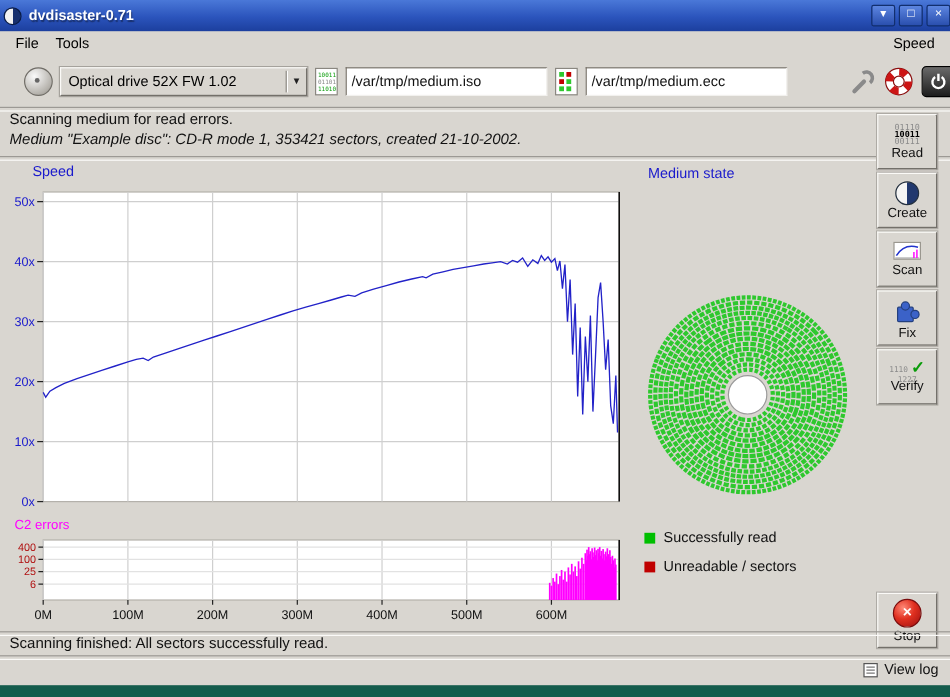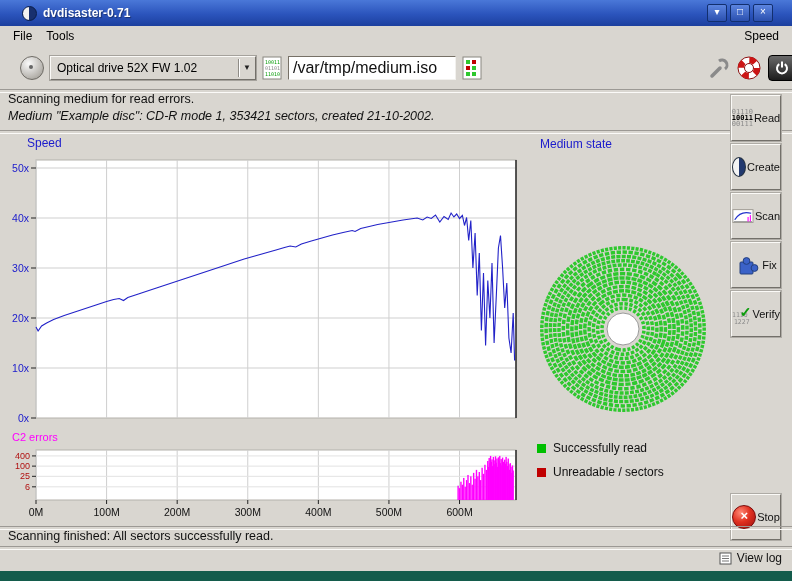--- a/index.html
+++ b/index.html
@@ -5,21 +5,21 @@
   html,body{margin:0;padding:0;}
   body{
     width:792px;height:581px;position:relative;overflow:hidden;
     font-family:"Liberation Sans",sans-serif;background:#d9d6d0;
     -webkit-font-smoothing:antialiased;
   }
   
   .titlebar{
     position:absolute;left:0;top:0;width:792px;height:26px;
     background:linear-gradient(180deg,#4a78d8 0%,#2b54bc 55%,#1c3f9e 100%);
-    display:flex;align-items:center;padding:0 19px;box-sizing:border-box;
+    display:flex;align-items:center;padding:0 0;box-sizing:border-box;
     color:#fff;
   }
   .win-icon{width:13px;height:13px;border-radius:50%;
     background:linear-gradient(90deg,#f2f2f2 50%,#18306e 50%);
     border:1px solid #0a1c46;margin:0 6px 0 3px;flex:0 0 auto;}
   .win-title{font-size:12px;font-weight:bold;flex:1 1 auto;
     text-shadow:1px 1px 1px rgba(0,0,0,.4);}
   .tb-btns{display:flex;gap:3px;}
   .tb-btn{width:18px;height:16px;border:1px solid #122f6e;border-radius:2px;
     background:linear-gradient(180deg,#5c85e0,#2a4fae);
@@ -37,21 +37,21 @@
     border:1px solid #6f6c66;position:relative;flex:0 0 auto;}
   .drive-eject::after{content:"";position:absolute;left:8px;top:8px;width:4px;height:4px;
     border-radius:50%;background:#666;}
   .combo{height:24px;width:206px;flex:0 0 auto;background:#d9d6d0;
     border:1px solid;border-color:#fbfaf7 #73706a #73706a #fbfaf7;
     box-shadow:0 0 0 1px #a5a29c;
     display:flex;align-items:center;font-size:12px;box-sizing:border-box;}
   .combo-text{flex:1 1 auto;padding:0 6px;white-space:nowrap;overflow:hidden;}
   .combo-sep{width:1px;height:18px;background:#8f8c86;box-shadow:1px 0 0 #fff;}
   .combo-arrow{width:16px;text-align:center;font-size:8px;color:#222;}
-  .entry{height:20px;font-size:16px;padding:1px 4px;background:#fff;color:#111;
+  .entry{height:20px;font-size:12px;padding:1px 4px;background:#fff;color:#111;
     border:1px solid;border-color:#767066 #f2f1ee #f2f1ee #767066;
     font-family:"Liberation Sans",sans-serif;box-sizing:content-box;}
   .mini-card{flex:0 0 auto;}
   .flat-icon{flex:0 0 auto;display:block;}
   .spacer{flex:1 1 auto;}
   .power-btn{width:26px;height:24px;border-radius:4px;border:1px solid #000;
     background:linear-gradient(180deg,#6a6a6a,#1d1d1d);
     display:flex;align-items:center;justify-content:center;flex:0 0 auto;}
   
   .sep{position:absolute;left:0;right:0;height:2px;
@@ -64,21 +64,21 @@
   
   .ms-title{position:absolute;left:540px;top:137px;font-size:12px;color:#1a1acc;}
   #disc-svg{position:absolute;left:538px;top:244px;}
   .legend{position:absolute;left:537px;top:441px;font-size:12px;color:#111;}
   .legend-row{display:flex;align-items:center;gap:7px;height:14px;margin-bottom:10px;}
   .legend-swatch{width:9px;height:9px;flex:0 0 auto;}
   
   .sidebtn{position:absolute;left:731px;width:50px;height:46px;background:#d9d6d0;
     border:1px solid;border-color:#fbfaf7 #73706a #73706a #fbfaf7;
     box-shadow:0 0 0 1px #aeaba5;
-    display:flex;align-items:center;justify-content:center;
+    display:flex;flex-direction:column;align-items:center;justify-content:center;
     gap:1px;font-size:11px;color:#111;box-sizing:border-box;}
   .bits{font-family:"DejaVu Sans Mono",monospace;font-size:7px;line-height:6px;
     color:#8b8b8b;text-align:center;}
   .bits.b{color:#000;font-weight:bold;}
   .verify-ico{position:relative;width:30px;height:14px;}
   .verify-ico .bits{font-size:6.5px;}
   .verify-check{position:absolute;right:0;top:-3px;color:#0a9c0a;font-size:14px;font-weight:bold;}
   .yinyang{width:18px;height:18px;border-radius:50%;border:1px solid #24303f;
     background:linear-gradient(90deg,#f4f4f4 50%,#21386e 50%);}
   .stop-ico{width:22px;height:22px;border-radius:50%;
@@ -129,20 +129,21 @@
 
   <svg class="mini-card" width="20" height="24" viewBox="0 0 20 24">
     <rect x="1" y="1" width="18" height="22" fill="#fff" stroke="#8a8780"></rect>
     <rect x="4" y="4" width="4" height="4" fill="#2ec82e"></rect>
       <rect x="10" y="4" width="4" height="4" fill="#c00000"></rect>
     <rect x="4" y="10" width="4" height="4" fill="#c00000"></rect>
       <rect x="10" y="10" width="4" height="4" fill="#2ec82e"></rect>
     <rect x="4" y="16" width="4" height="4" fill="#2ec82e"></rect>
       <rect x="10" y="16" width="4" height="4" fill="#2ec82e"></rect>
   </svg>
+  <input class="entry" style="width: 158px;" value="/var/tmp/medium.ecc">
 
   <span class="spacer"></span>
 
   <svg class="flat-icon" width="22" height="22" viewBox="0 0 22 22">
     <path d="M4 19 L12 11" stroke="#8a8a8a" stroke-width="3.5" stroke-linecap="round" fill="none"></path>
     <path d="M11 4 a5 5 0 1 1 6 8" stroke="#8a8a8a" stroke-width="3" fill="none"></path>
   </svg>
 
   <svg class="flat-icon" width="26" height="26" viewBox="0 0 26 26">
     <circle cx="13" cy="13" r="11" fill="#fff" stroke="#8a1010"></circle>

